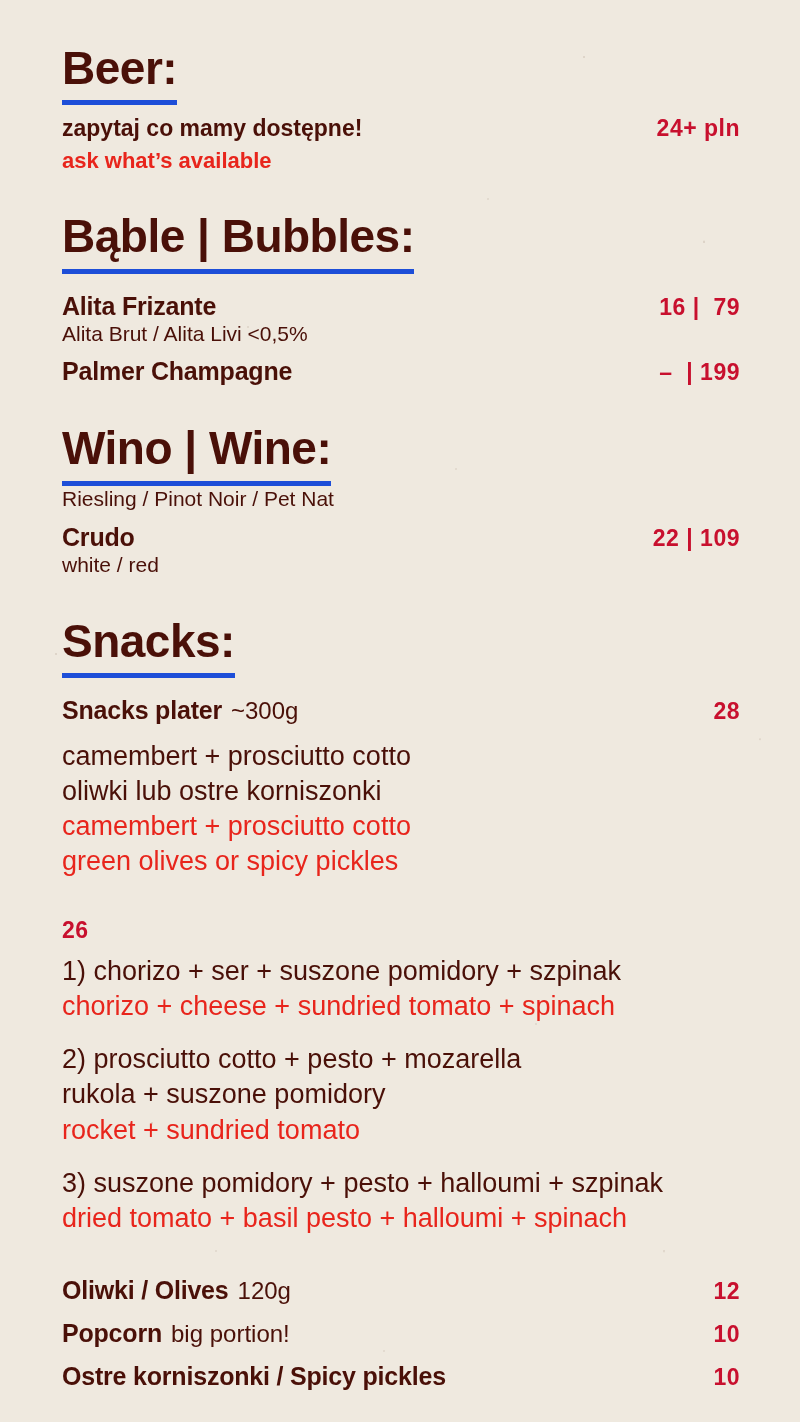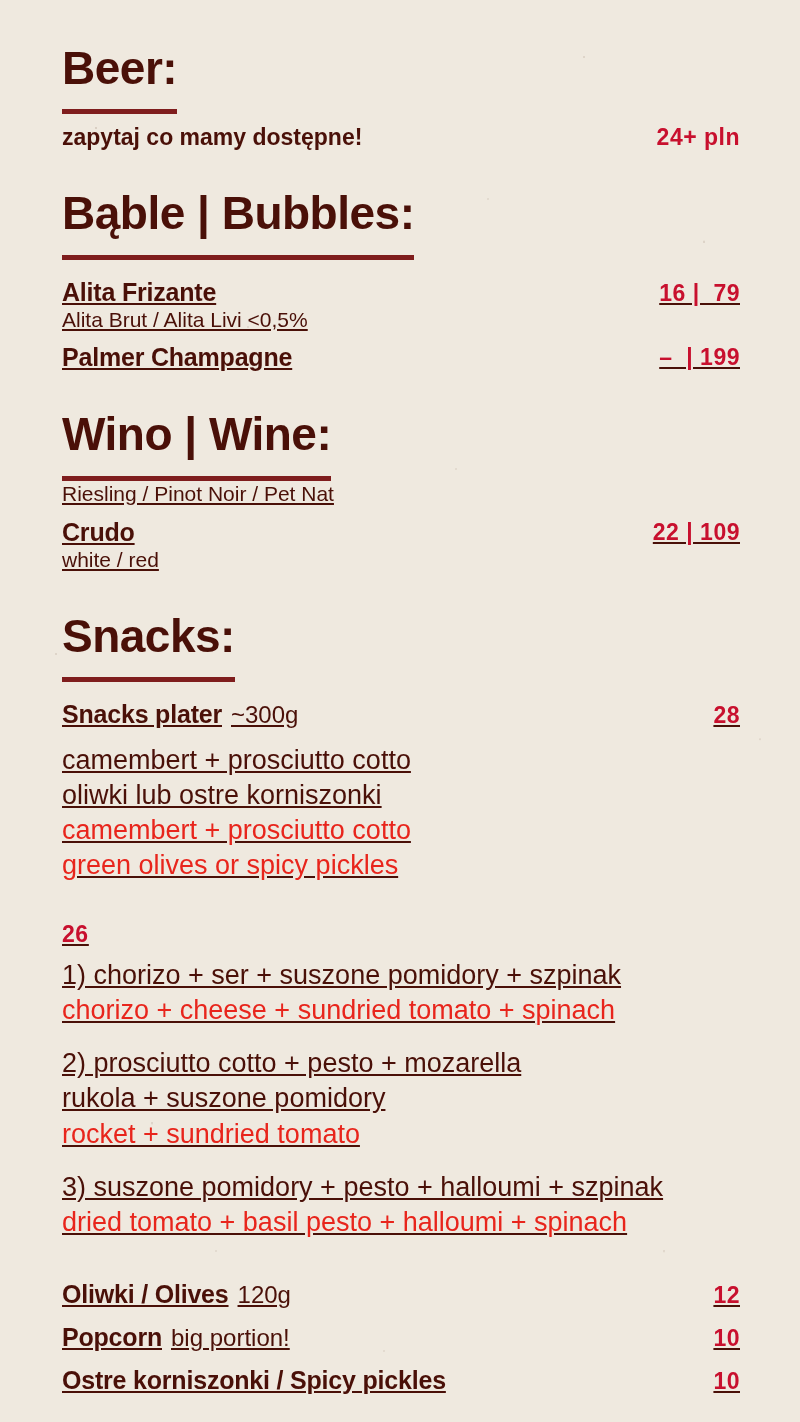--- a/index.html
+++ b/index.html
@@ -44,23 +44,23 @@
   }
 
   .section { margin-bottom: 0; }
 
   .section-title {
     font-size: 44px;
     font-weight: 800;
     letter-spacing: -0.5px;
     color: #4a1008;
     display: inline-block;
-    border-bottom: 5px solid #7f1d1d;
+    border-bottom: 5px solid #1d4ed8;
     line-height: 1.05;
-    padding-bottom: 17px;
+    padding-bottom: 8px;
   }
   .section-title.big {
     font-size: 46px;
   }
 
   .row {
     display: flex;
     align-items: baseline;
     justify-content: space-between;
   }
@@ -103,39 +103,40 @@
     font-size: 27px;
     line-height: 1.3;
     color: #4a1008;
   }
   .desc.en {
     color: #e8251c;
   }
 
   
   .mt6 { margin-top: 6px; }
-  .mt10 { margin-top: 10px; align-items: center; }
+  .mt10 { margin-top: 10px; }
   .mt14 { margin-top: 14px; }
   .mt18 { margin-top: 18px; }
   .mt24 { margin-top: 40px; }
-  .mt38 { margin-top: 38px; text-decoration: underline; }
+  .mt38 { margin-top: 38px; }
 </style>
 </head>
 <body>
 
 <div class="paper-texture"></div>
 
 <div class="page">
 
   <div class="section">
     <div class="section-title big">Beer:</div>
     <div class="row mt10">
       <div class="left">
         <div>
           <div class="bold-pl">zapytaj co mamy dostępne!</div>
+          <div class="bold-en mt6">ask what’s available</div>
         </div>
       </div>
       <div class="price">24+ pln</div>
     </div>
   </div>
 
   <div class="section mt38">
     <div class="section-title big">Bąble | Bubbles:</div>
 
     <div class="row mt18">

